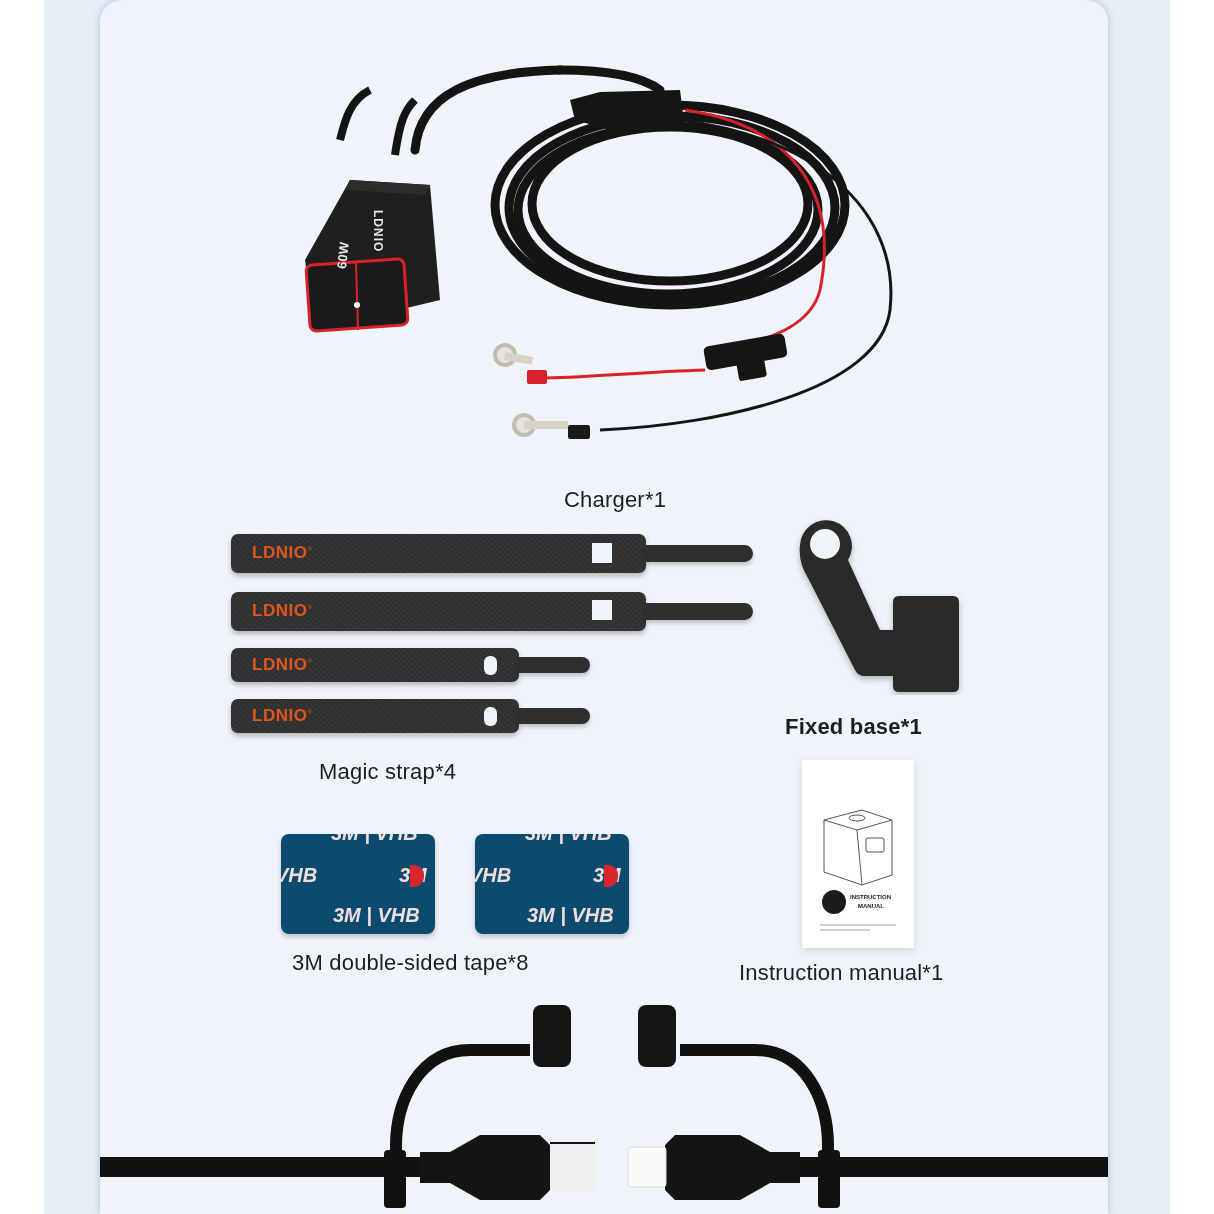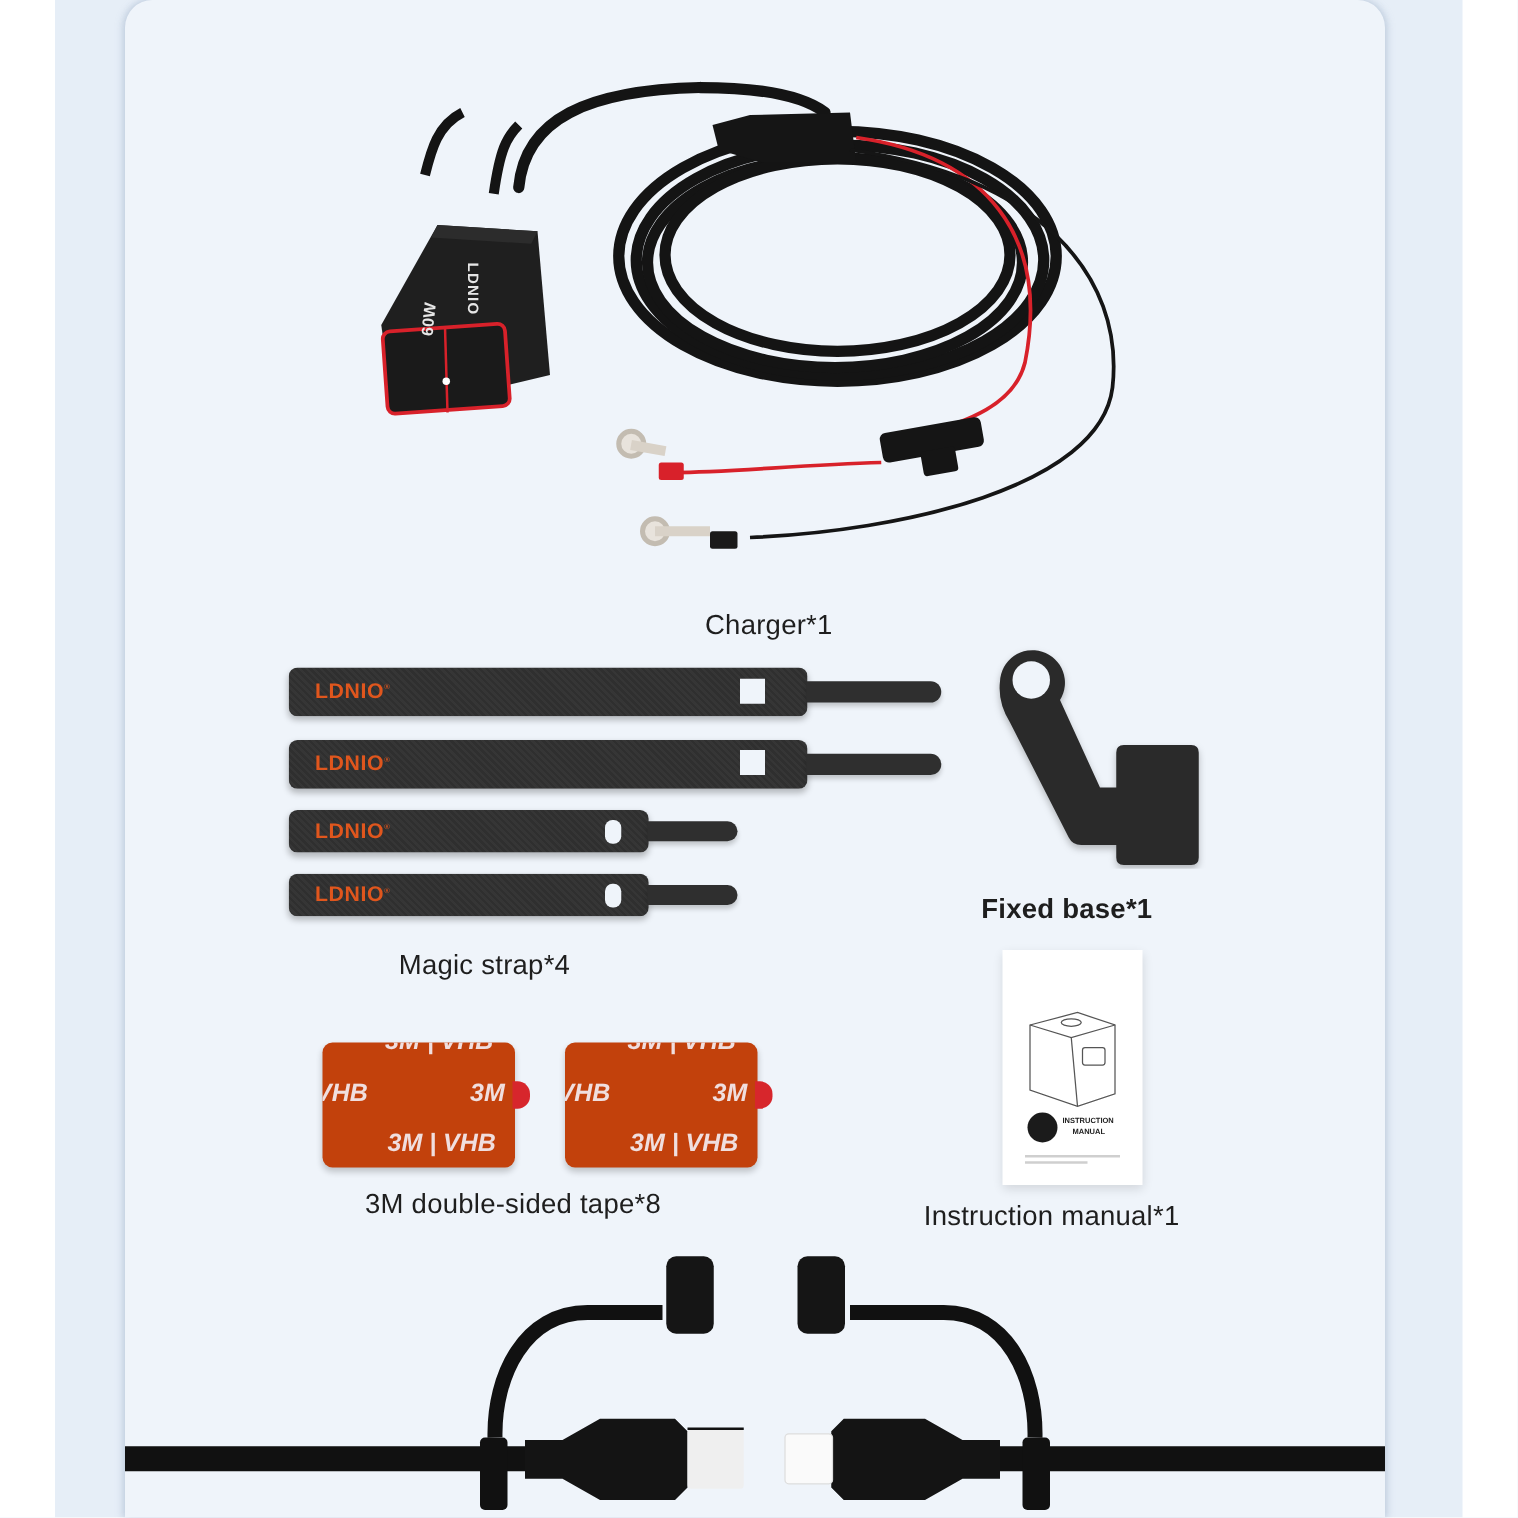--- a/index.html
+++ b/index.html
@@ -12,22 +12,22 @@
   .label { position:absolute; font-size:22px; color:#1e1e1e; white-space:nowrap; letter-spacing:0.2px; }
   
   .strap { position:absolute; background:#2f2f2f; border-radius:7px; box-shadow:0 3px 5px rgba(0,0,0,0.25);
            background-image: repeating-linear-gradient(45deg, rgba(255,255,255,0.03) 0 2px, transparent 2px 4px); }
   .strap-tail { position:absolute; background:#2f2f2f; border-radius:0 9px 9px 0; box-shadow:0 3px 4px rgba(0,0,0,0.2); }
   .brand { position:absolute; color:#e0561d; font-size:17px; font-weight:bold; letter-spacing:0.5px; }
   .brand sup { font-size:6px; font-weight:normal; }
   .hole-sq { position:absolute; background:#eff4fa; }
   .hole-ov { position:absolute; background:#eff4fa; border-radius:6px; }
   
-  .tape { position:absolute; width:154px; height:100px; background:#c2410c; border-radius:8px;
-          box-shadow:0 3px 5px rgba(0,0,0,0.2); overflow:hidden; }
+  .tape { position:absolute; width:154px; height:100px; background:#0c4a6e; border-radius:8px;
+          box-shadow:0 3px 5px rgba(0,0,0,0.2); overflow:hidden;margin-left:23px; }
   .tape-tab { position:absolute; width:14px; height:22px; background:#d7262c; border-radius:0 10px 10px 0; }
   .tape-text { position:absolute; color:#f0dede; font-weight:bold; font-style:italic; font-size:20px; white-space:nowrap; }
   .manual { position:absolute; left:802px; top:760px; width:112px; height:188px; background:#ffffff;
             box-shadow:0 3px 8px rgba(0,0,0,0.12); }
 </style>
 </head>
 <body>
 
 <div class="outer"></div>
 <div class="panel"></div>

